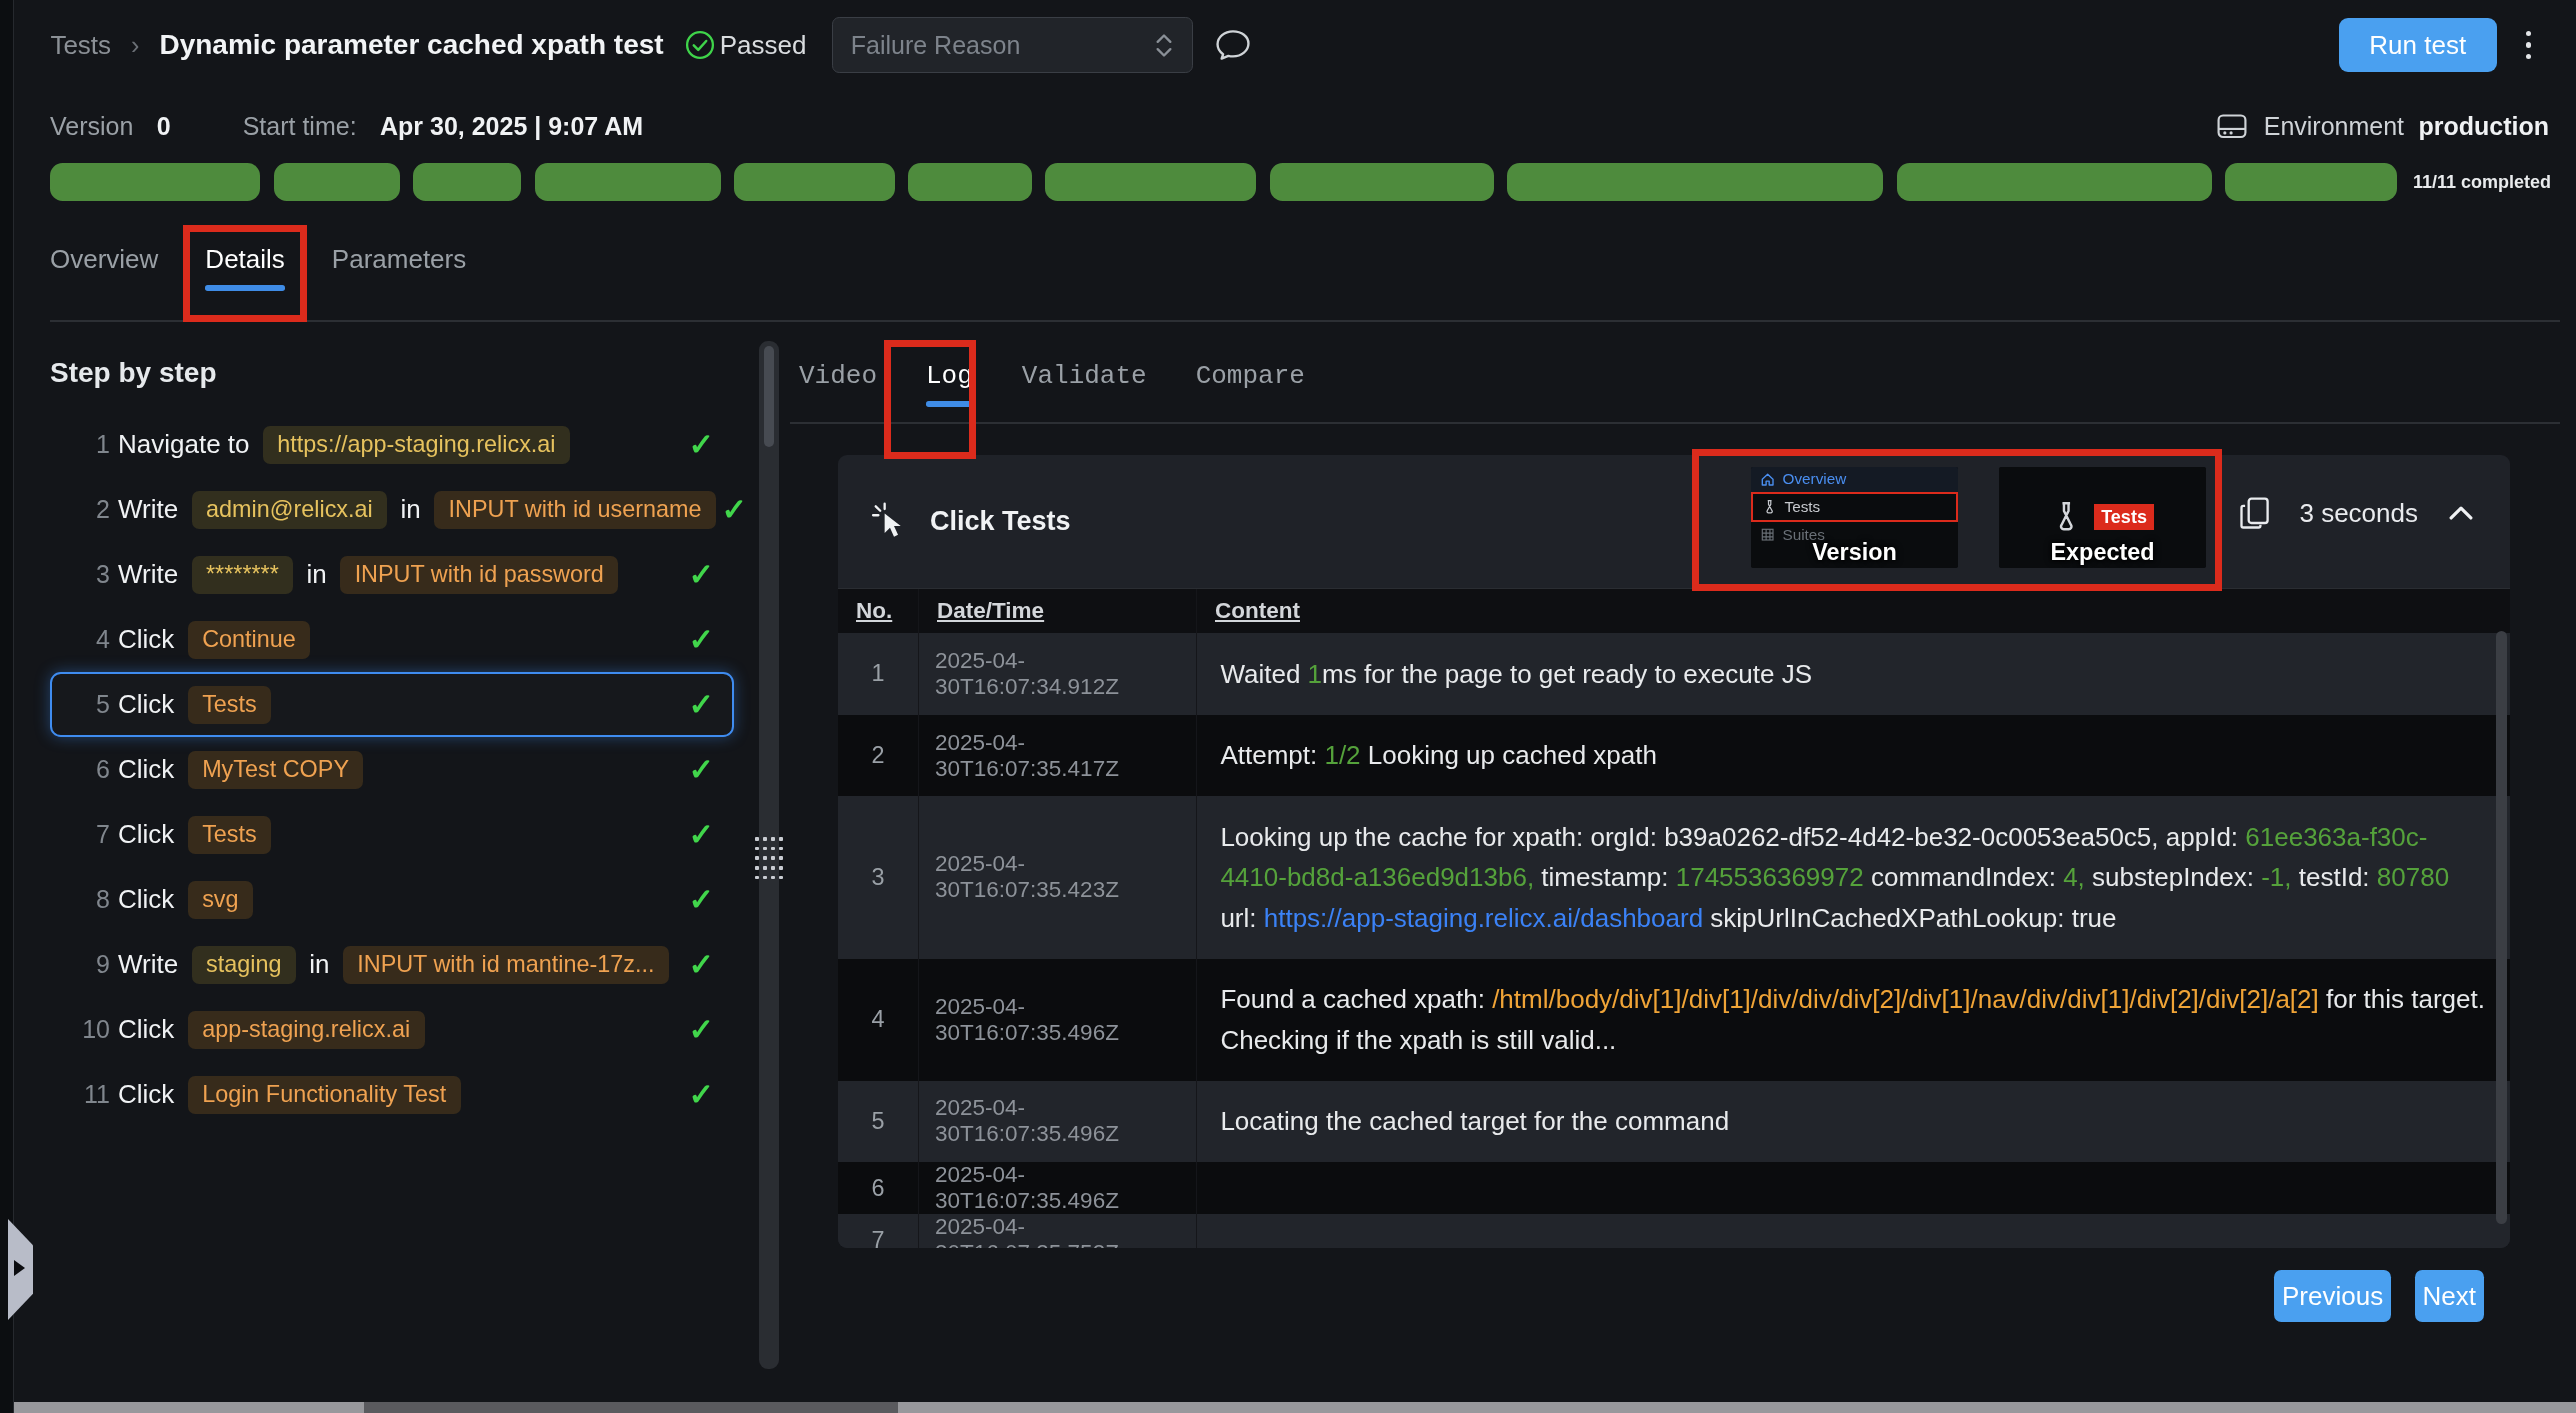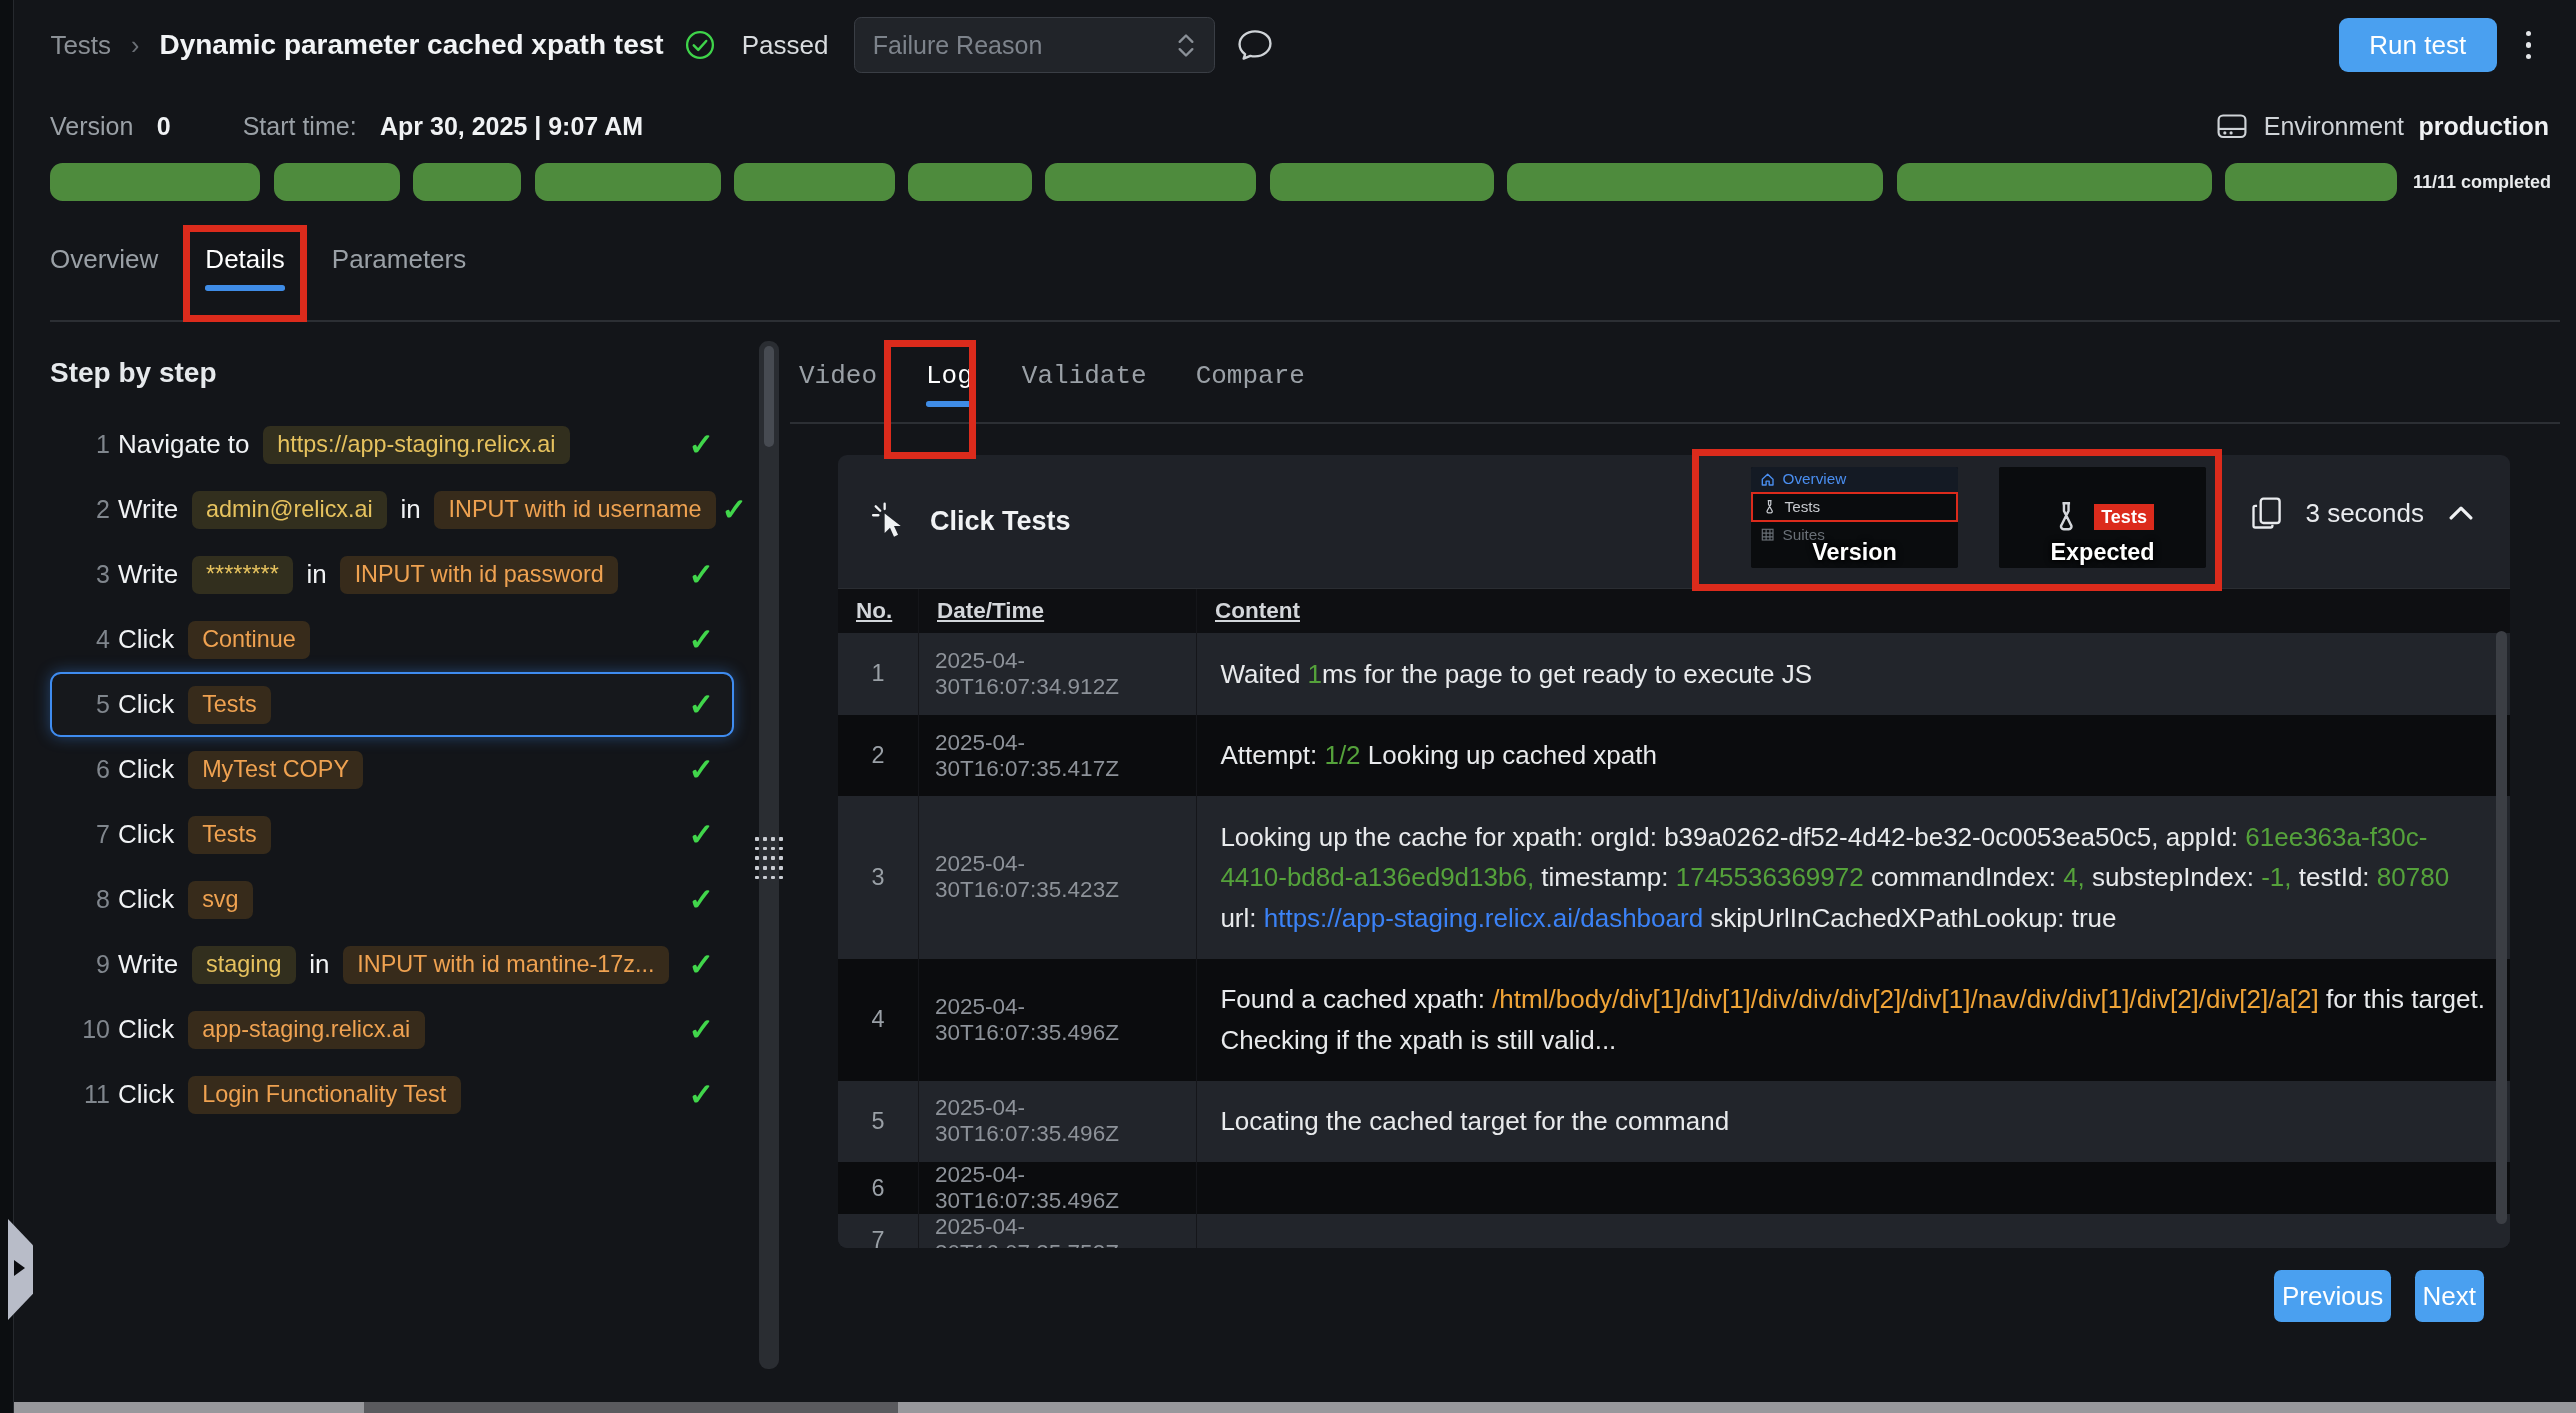--- a/index.html
+++ b/index.html
@@ -18,21 +18,21 @@
   .expand-handle .tri { position:absolute; left:6.3px; top:41px; width:0; height:0;
           border-left:11.7px solid #0c0d10; border-top:8px solid transparent;
           border-bottom:8px solid transparent; }
 
   
   .topbar { position:absolute; left:14.4px; top:0; right:0; height:90px;
             display:flex; align-items:center; padding:0 36px; gap:20px; }
   .crumb { color:#8b9096; font-size:26px; cursor:pointer; }
   .crumb-sep { color:#6a6f75; font-size:25px; }
   .page-title { color:#f2f4f6; font-size:28px; font-weight:600; }
-  .passed { display:flex; align-items:center; gap:26px; color:#d9dcdf; font-size:26px; }
+  .passed { display:flex; align-items:center; gap:4px; color:#d9dcdf; font-size:26px; }
   .failure-select { width:361px; height:56px; background:#212429; border:0.9px solid #3a3e45;
             border-radius:7.2px; display:flex; align-items:center; justify-content:space-between;
             padding:0 18px; color:#7d838b; font-size:25px; cursor:pointer; margin-left:5.4px; }
   .icon-btn { background:none; border:none; cursor:pointer; display:flex; align-items:center; }
   .spacer { flex:1; }
   .run-btn { background:#4aa0f0; color:#fff; border:none; border-radius:9px;
             height:54px; padding:0 30.5px; font-size:26px; font-family:inherit; cursor:pointer; }
   .kebab { display:flex; flex-direction:column; gap:6.3px; padding:5.4px 9px; cursor:pointer; }
   .kebab i { width:5.4px; height:5.4px; border-radius:50%; background:#e3e5e8; }
 
@@ -107,21 +107,21 @@
   .mini-row { display:flex; align-items:center; gap:7.2px; height:25px; padding:0 9px;
             font-size:15.3px; }
   .mini-row.ovr { color:#4a8ef0; background:#141a24; }
   .mini-row.tst { color:#c6c9ce; border:2.7px solid #dc2b1c; height:30.5px; }
   .mini-row.sut { color:#6a7077; }
   .thumb-caption { position:absolute; bottom:1.8px; left:0; right:0; text-align:center;
             color:#fff; font-weight:700; font-size:23.4px; text-shadow:0 0 7.2px #000, 0 0 3.6px #000; }
   .thumb.expected { display:flex; align-items:center; justify-content:center; gap:12.6px; }
   .chip-red { background:#dc2b1c; color:#fff; font-size:18px; font-weight:600; padding:2.7px 7.2px; }
   .head-right { position:absolute; right:32px; top:0; height:117px; display:flex;
-            align-items:center; gap:20px;text-align:center; }
+            align-items:center; gap:26px;text-align:center; }
   .dur-label { font-size:26px; color:#e9ebee; }
 
   
   .tbl { width:100%; border-top:0.9px solid #2a2d32; }
   .t-head { display:flex; background:#0e0f12; color:#d3d6da; font-weight:700; font-size:22.5px; }
   .t-head > div { padding:9px 18px;text-decoration:underline; }
   .t-row { display:flex; font-size:26px; }
   .t-row.odd { background:#22252b; } .t-row.even { background:#0b0c0e; }
   .c-no { width:81px; flex:none; border-right:1.8px solid #15161a; }
   .c-ts { width:278px; flex:none; border-right:1.8px solid #15161a; }

